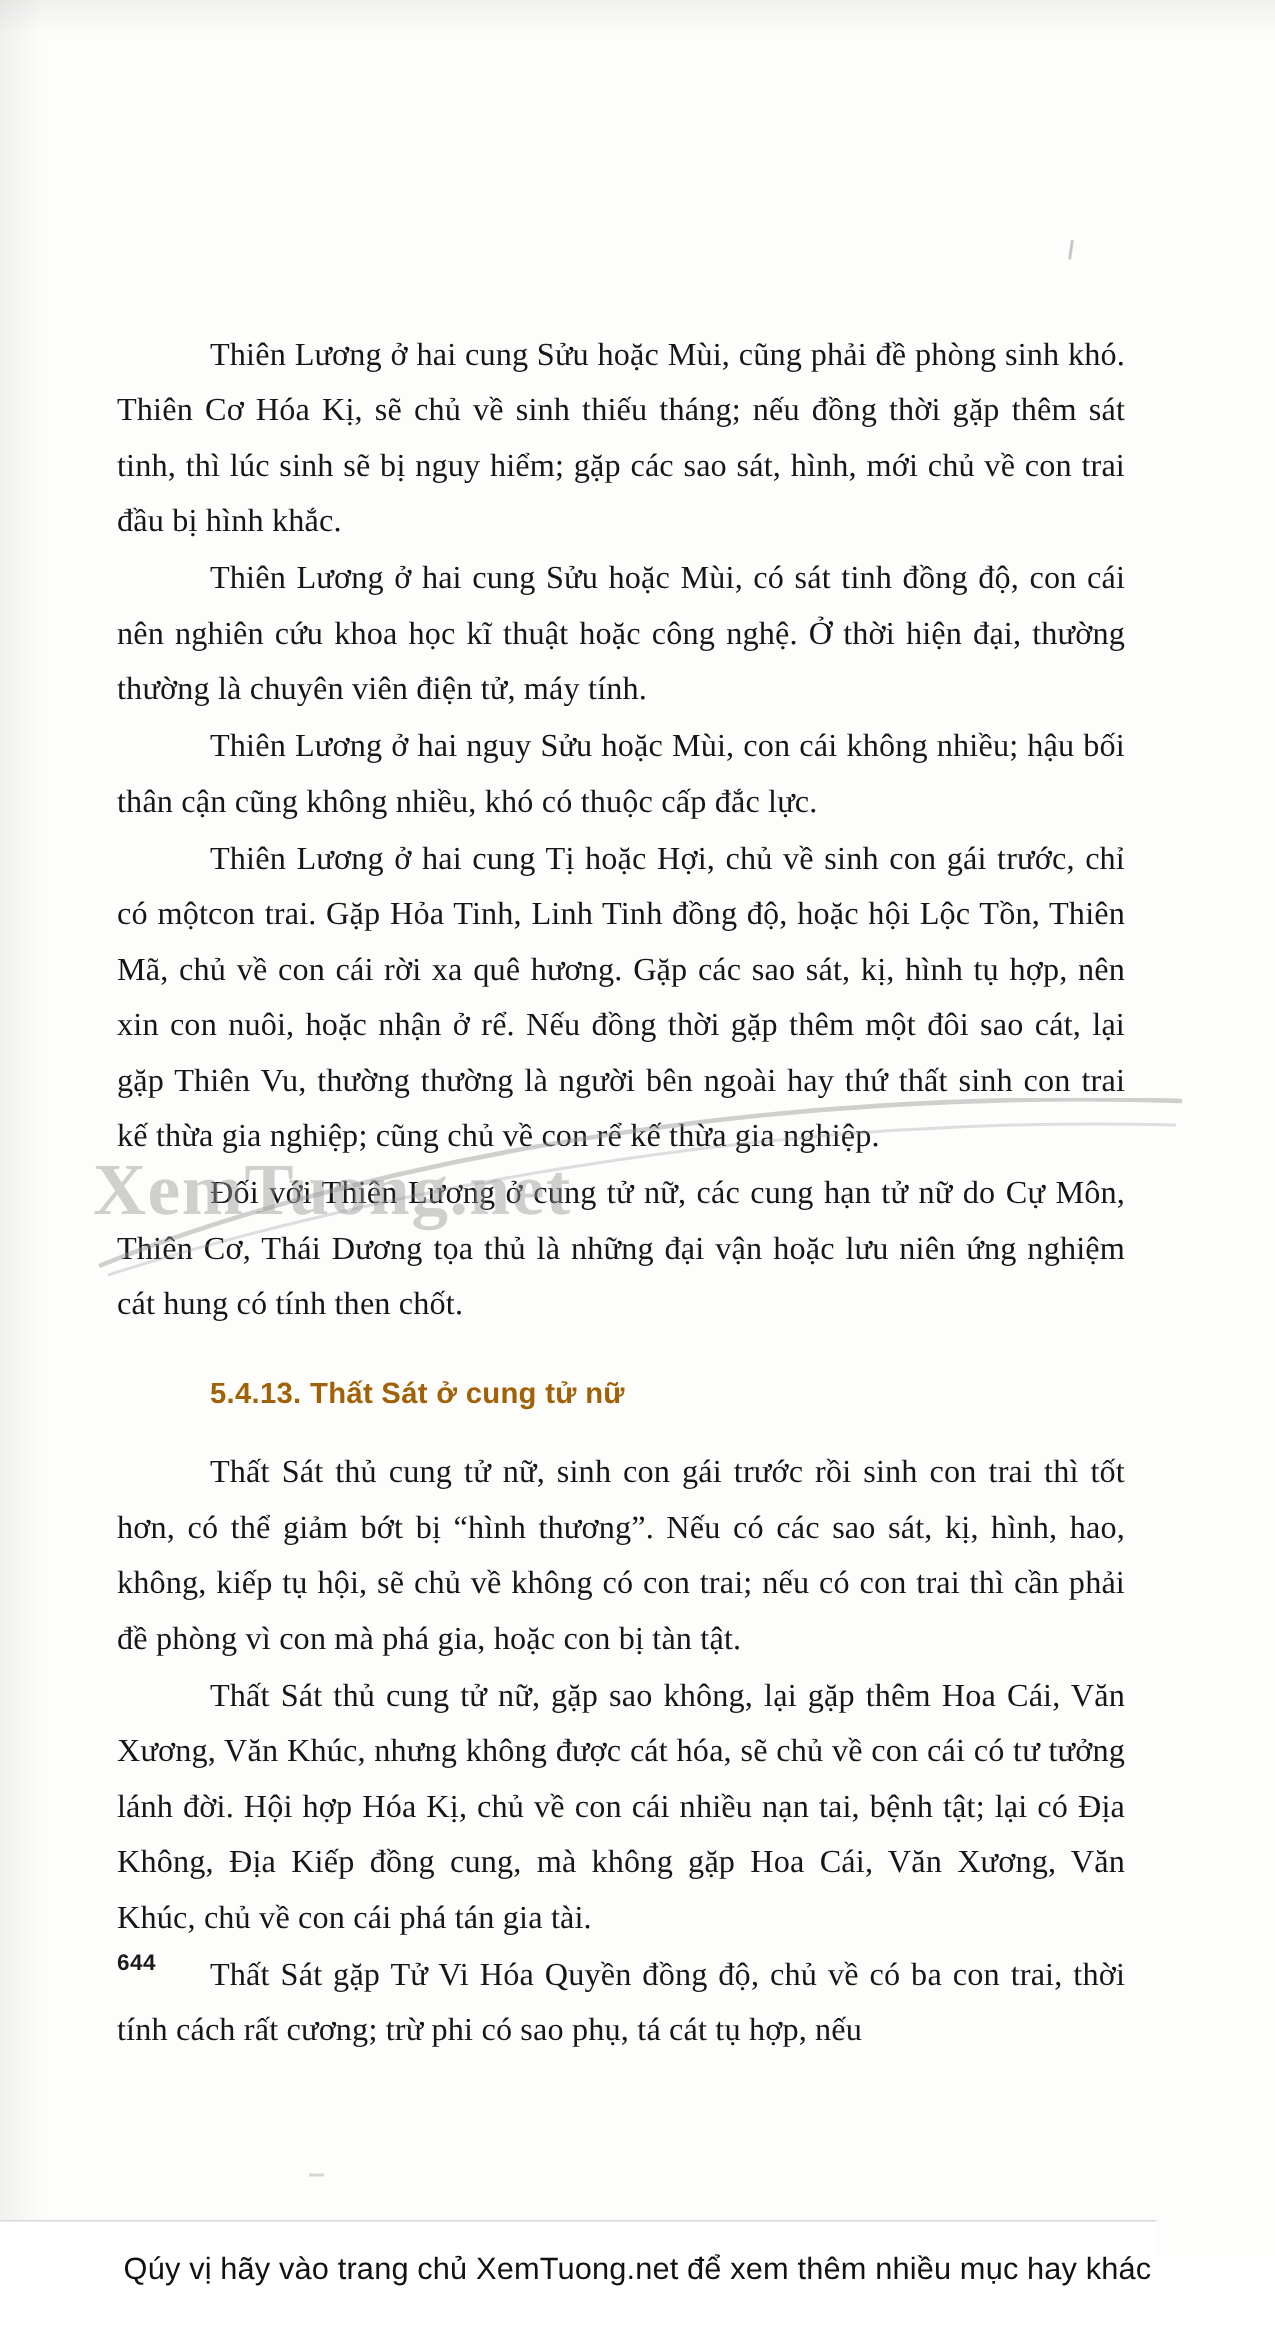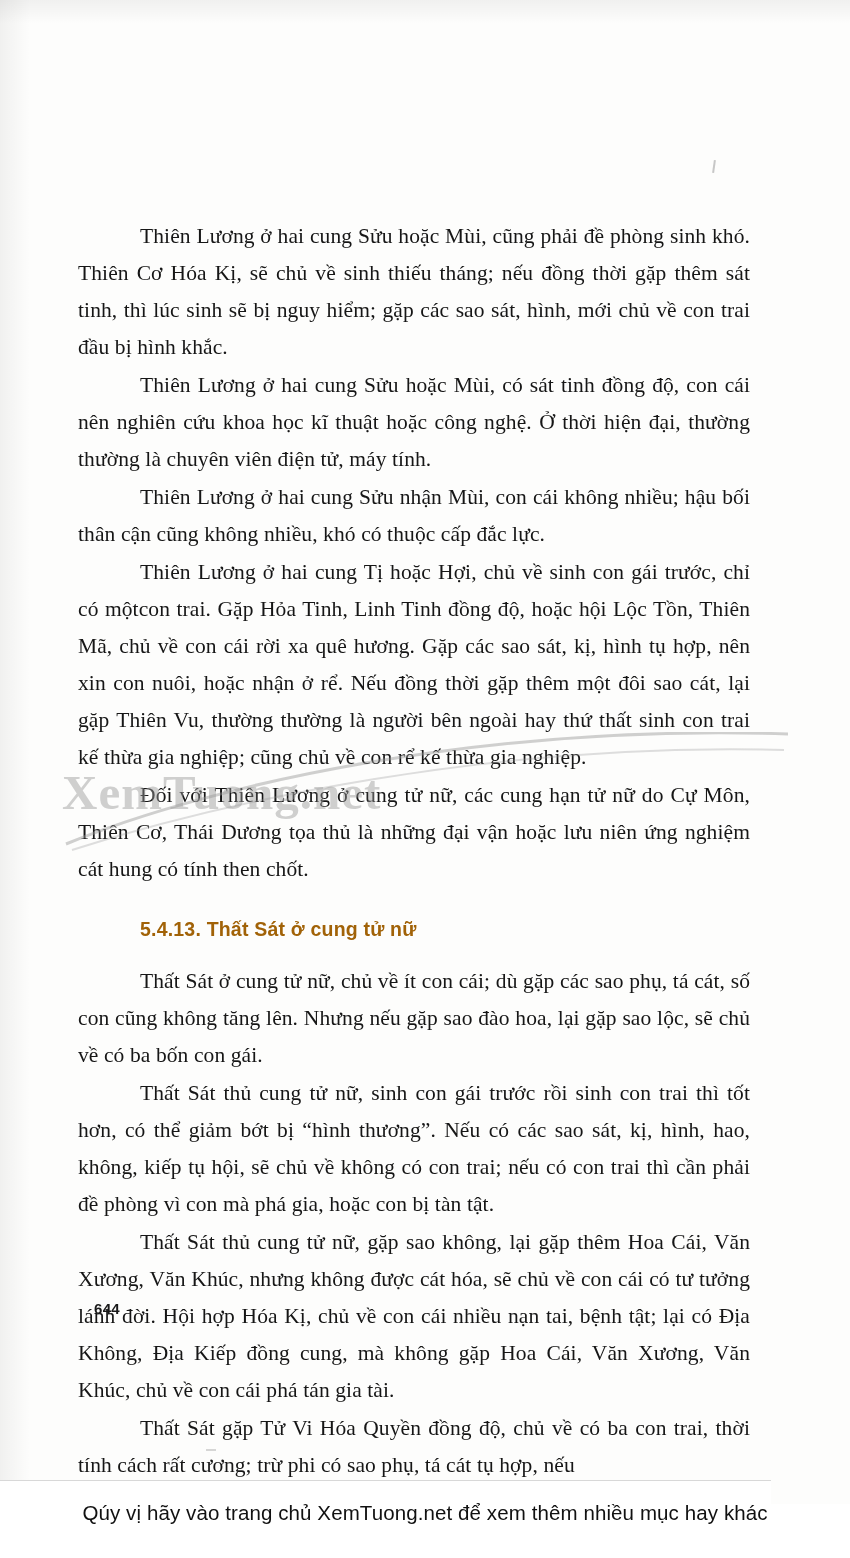--- a/index.html
+++ b/index.html
@@ -54,21 +54,21 @@
 
   .footer {
     position: absolute;
     left: 78px;
     top: 1300px;
     width: 672px;
     height: 24px;
   }
   .folio {
     position: absolute;
-    left: 16px;
+    left: 0;
     top: 0;
     font-family: "Liberation Sans", sans-serif;
     font-size: 15px;
     font-weight: bold;
     color: #1a1a1a;
     letter-spacing: 0.3px;
   }
   .running-head {
     position: absolute;
     left: 0;
@@ -156,27 +156,26 @@
   <div class="edge-shadow-left"></div>
   <div class="edge-shadow-top"></div>
 
   <div class="speck" style="left:713px; top:160px; width:2px; height:13px; transform:rotate(8deg); opacity:0.55;"></div>
   <div class="speck" style="left:206px; top:1449px; width:10px; height:2px; opacity:0.4;"></div>
 
   <div class="page-body">
 
     <p class="para">Thiên Lương ở hai cung Sửu hoặc Mùi, cũng phải đề phòng sinh khó. Thiên Cơ Hóa Kị, sẽ chủ về sinh thiếu tháng; nếu đồng thời gặp thêm sát tinh, thì lúc sinh sẽ bị nguy hiểm; gặp các sao sát, hình, mới chủ về con trai đầu bị hình khắc.</p>
     <p class="para">Thiên Lương ở hai cung Sửu hoặc Mùi, có sát tinh đồng độ, con cái nên nghiên cứu khoa học kĩ thuật hoặc công nghệ. Ở thời hiện đại, thường thường là chuyên viên điện tử, máy tính.</p>
-    <p class="para">Thiên Lương ở hai cung Sửu nhận Mùi, con cái không nhiều; hậu bối thân cận cũng không nhiều, khó có thuộc cấp đắc lực.</p>
+    <p class="para">Thiên Lương ở hai nguy Sửu hoặc Mùi, con cái không nhiều; hậu bối thân cận cũng không nhiều, khó có thuộc cấp đắc lực.</p>
     <p class="para">Thiên Lương ở hai cung Tị hoặc Hợi, chủ về sinh con gái trước, chỉ có mộtcon trai. Gặp Hỏa Tinh, Linh Tinh đồng độ, hoặc hội Lộc Tồn, Thiên Mã, chủ về con cái rời xa quê hương. Gặp các sao sát, kị, hình tụ hợp, nên xin con nuôi, hoặc nhận ở rể. Nếu đồng thời gặp thêm một đôi sao cát, lại gặp Thiên Vu, thường thường là người bên ngoài hay thứ thất sinh con trai kế thừa gia nghiệp; cũng chủ về con rể kế thừa gia nghiệp.</p>
     <p class="para">Đối với Thiên Lương ở cung tử nữ, các cung hạn tử nữ do Cự Môn, Thiên Cơ, Thái Dương tọa thủ là những đại vận hoặc lưu niên ứng nghiệm cát hung có tính then chốt.</p>
 
     <h2 class="section-heading">5.4.13. Thất Sát ở cung tử nữ</h2>
 
-    <p class="para">Thất Sát ở cung tử nữ, chủ về ít con cái; dù gặp các sao phụ, tá cát, số con cũng không tăng lên. Nhưng nếu gặp sao đào hoa, lại gặp sao lộc, sẽ chủ về có ba bốn con gái.</p>
     <p class="para">Thất Sát thủ cung tử nữ, sinh con gái trước rồi sinh con trai thì tốt hơn, có thể giảm bớt bị “hình thương”. Nếu có các sao sát, kị, hình, hao, không, kiếp tụ hội, sẽ chủ về không có con trai; nếu có con trai thì cần phải đề phòng vì con mà phá gia, hoặc con bị tàn tật.</p>
     <p class="para">Thất Sát thủ cung tử nữ, gặp sao không, lại gặp thêm Hoa Cái, Văn Xương, Văn Khúc, nhưng không được cát hóa, sẽ chủ về con cái có tư tưởng lánh đời. Hội hợp Hóa Kị, chủ về con cái nhiều nạn tai, bệnh tật; lại có Địa Không, Địa Kiếp đồng cung, mà không gặp Hoa Cái, Văn Xương, Văn Khúc, chủ về con cái phá tán gia tài.</p>
     <p class="para">Thất Sát gặp Tử Vi Hóa Quyền đồng độ, chủ về có ba con trai, thời tính cách rất cương; trừ phi có sao phụ, tá cát tụ hợp, nếu</p>
 
   </div>
 
   <div class="watermark">
     <svg class="watermark-swoosh" viewBox="0 0 730 120" preserveAspectRatio="none">
       <path d="M4,112 C150,52 420,-8 726,2" fill="none" stroke="rgba(150,150,150,0.45)" stroke-width="3"></path>
       <path d="M10,118 C160,70 430,10 722,18" fill="none" stroke="rgba(150,150,150,0.30)" stroke-width="2"></path>

